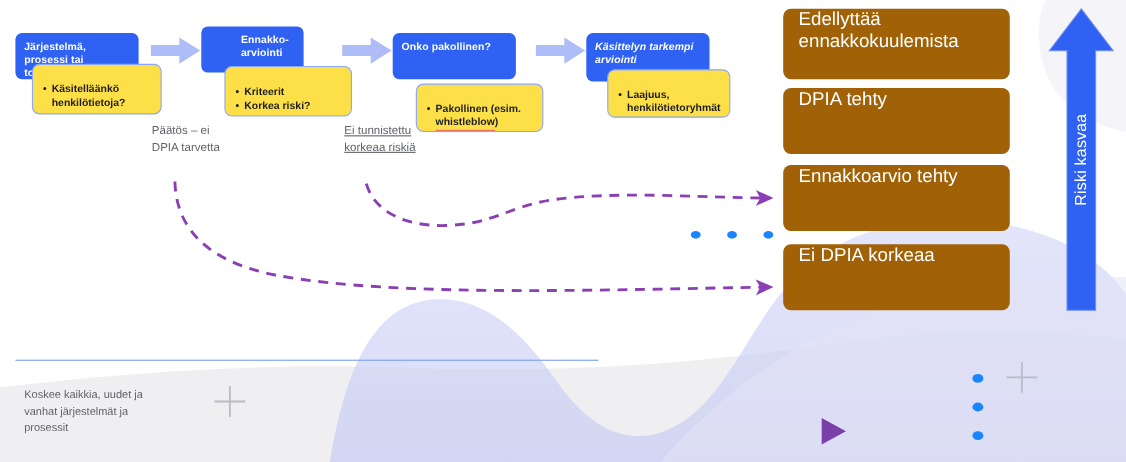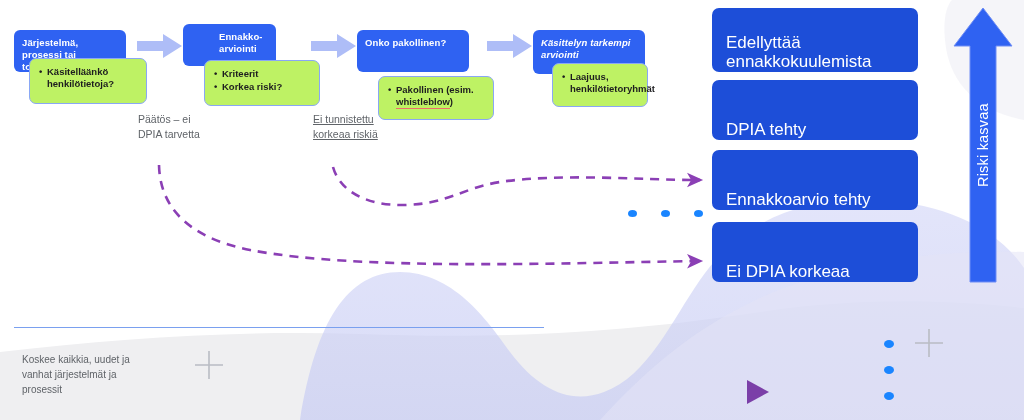--- a/index.html
+++ b/index.html
@@ -35,25 +35,25 @@
     color: #ffffff;
     font-size: 9.5px;
     font-weight: bold;
     line-height: 1.25;
     padding: 7px 8px 0 8px;
     box-sizing: border-box;
     letter-spacing: .1px;
   }
   .step-body {
     position: absolute;
-    background: #bef264;
+    background: #fde047;
     border: 1.3px solid #8aa7f5;
     border-radius: 7px;
     box-sizing: border-box;
-    padding: 7px 8px;
+    padding: 17px 8px;
   }
   .step-body ul {
     margin: 0;
     padding: 0 0 0 9px;
     list-style: none;
   }
   .step-body li {
     position: relative;
     font-size: 9.5px;
     font-weight: bold;
@@ -84,25 +84,25 @@
     position: absolute;
     z-index: 5;
     font-size: 10.5px;
     line-height: 1.45;
     color: #5f6368;
   }
 
   
   .bar {
     position: absolute;
-    background: #1d4ed8;
+    background: #a16207;
     border-radius: 7px;
     color: #ffffff;
     display: flex;
-    align-items: flex-end;
+    align-items: flex-start;
     padding-left: 14px;
     box-sizing: border-box;
     font-size: 17px;
     line-height: 1.15;
     z-index: 6;
   }
 
   
   #risk-arrow-wrap {
     position: absolute;
@@ -244,21 +244,21 @@
       <ul>
         <li>
           <span>Pakollinen (esim. <span class="spell">whistleblow</span>)</span>
         </li>
       </ul>
     </div>
   </div>
 
   <div class="flow-step">
     <div class="step-head" style="left:533px; top:30px; width:112px; height:44px;font-style:italic;">Käsittelyn tarkempi arviointi</div>
-    <div class="step-body" style="left:552px; top:63px; width:96px; height:44px;">
+    <div class="step-body" style="left:552px; top:63px; width:112px; height:44px;">
       <ul>
         <li>Laajuus, henkilötietoryhmät</li>
       </ul>
     </div>
   </div>
 
   <div class="annot" style="left:138px; top:112px; width:66px;">Päätös – ei DPIA tarvetta</div>
   <div class="annot" style="left:313px; top:112px; width:66px;text-decoration:underline;">Ei tunnistettu korkeaa riskiä</div>
 
   <div class="bar" style="left:712px; top:8px; width:206px; height:64px;">

